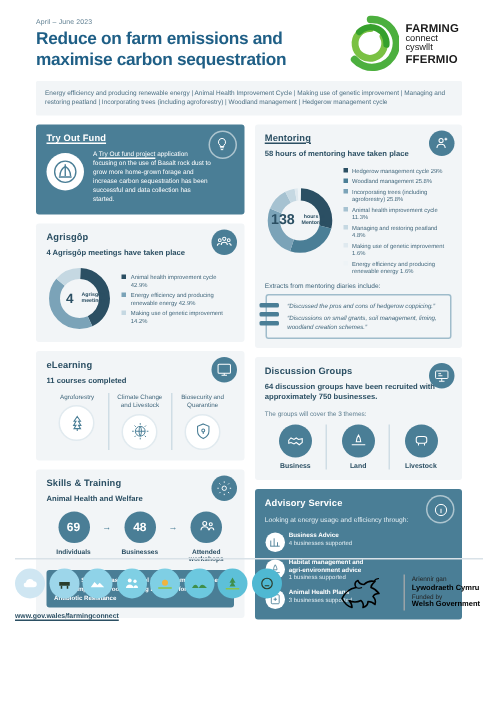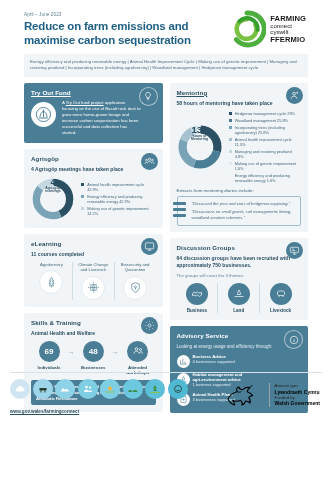--- a/index.html
+++ b/index.html
@@ -53,22 +53,22 @@
   
   .tof-body{display:flex;gap:6px;align-items:flex-start;}
   .tof-circle{width:25px;height:25px;flex:0 0 25px;border-radius:50%;background:#ffffff;display:flex;align-items:center;justify-content:center;margin-top:2px;}
   .tof-text{font-size:4.3px;line-height:6px;color:#ffffff;padding-right:14px;}
   .tof-text a{color:#ffffff;text-decoration:underline;}
 
   
   .donut-row{display:flex;gap:6px;align-items:center;}
   .donut{position:relative;flex:0 0 auto;}
   .donut .mid{
-    position:absolute;inset:0;display:flex;flex-direction:column;
-    align-items:center;justify-content:flex-start;text-align:center;
+    position:absolute;inset:0;display:flex;flex-direction:row;
+    align-items:center;justify-content:flex-end;text-align:center;
   }
   .donut .big{font-weight:bold;color:#2b4f63;}
   .donut .lbl{font-weight:bold;color:#2b4f63;line-height:1.05;}
 
   .legend{display:flex;flex-direction:column;gap:2px;}
   .lg{display:flex;gap:3px;font-size:3.9px;line-height:5px;color:#3f657a;}
   .lg .sw{width:3.2px;height:3.2px;flex:0 0 3.2px;margin-top:.7px;}
 
   
   .extract-lbl{font-size:4.4px;color:#3f657a;margin:5px 0 3px 0;}

